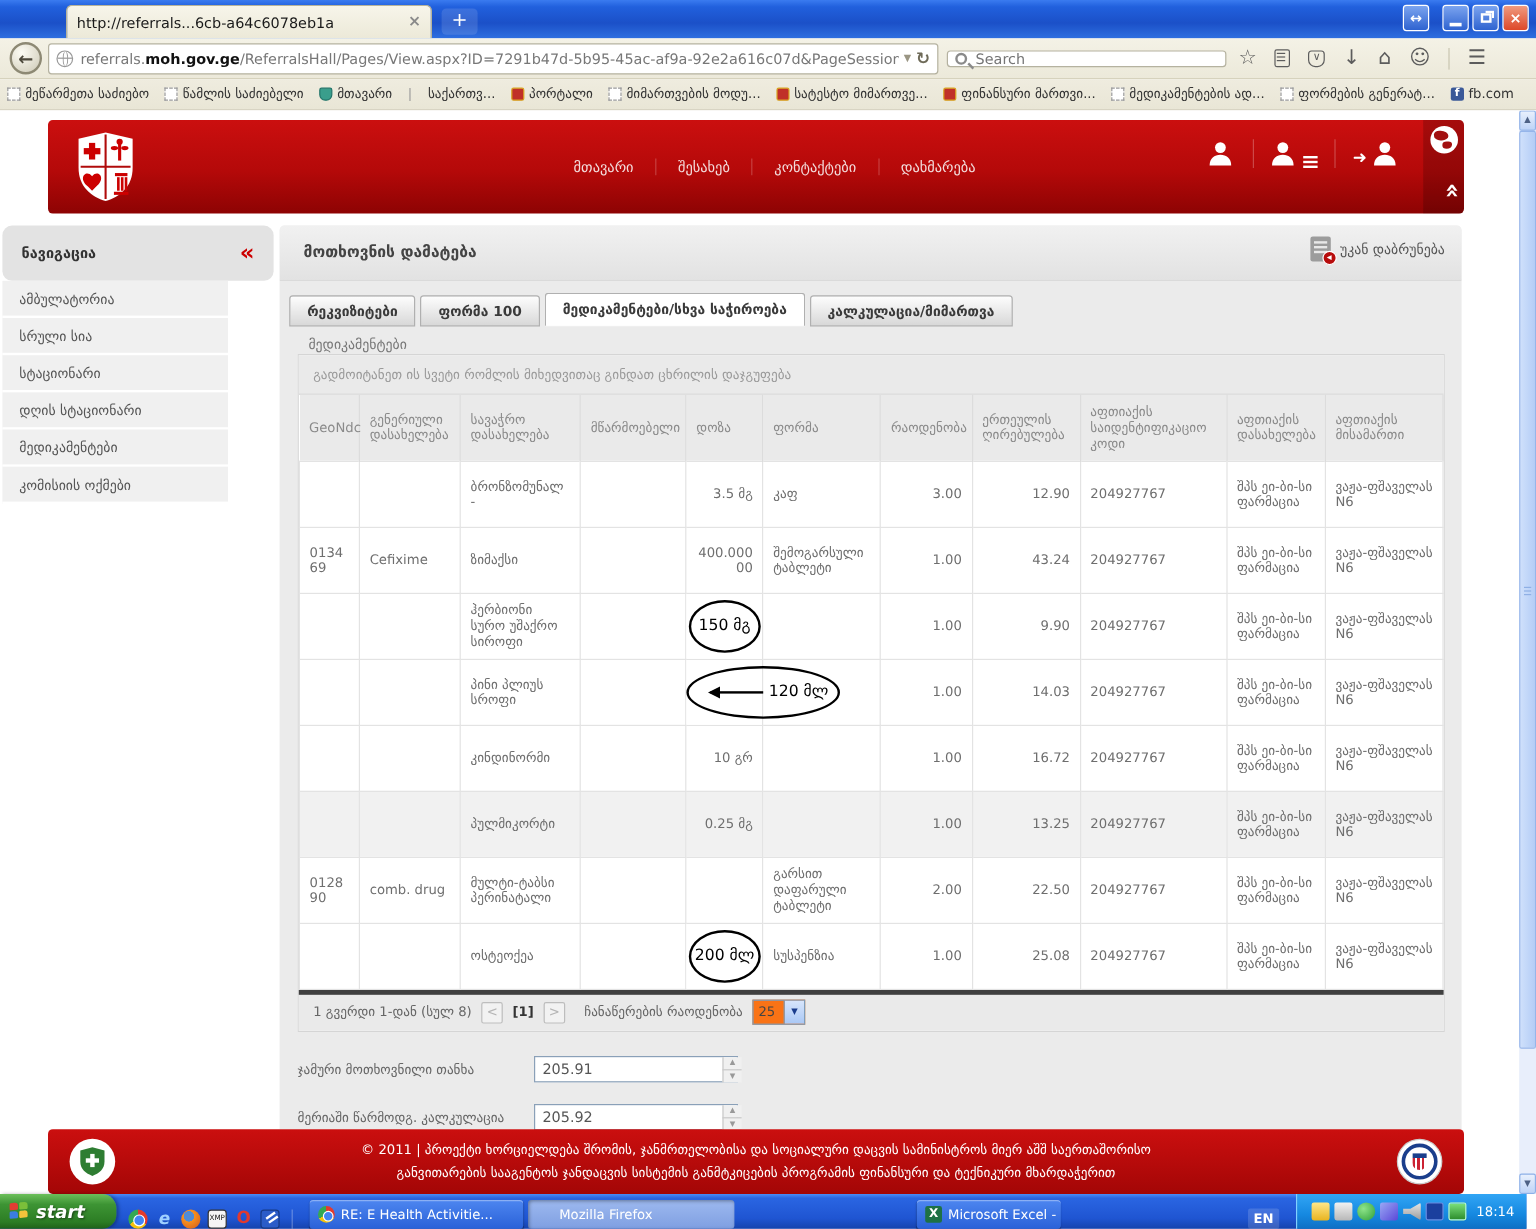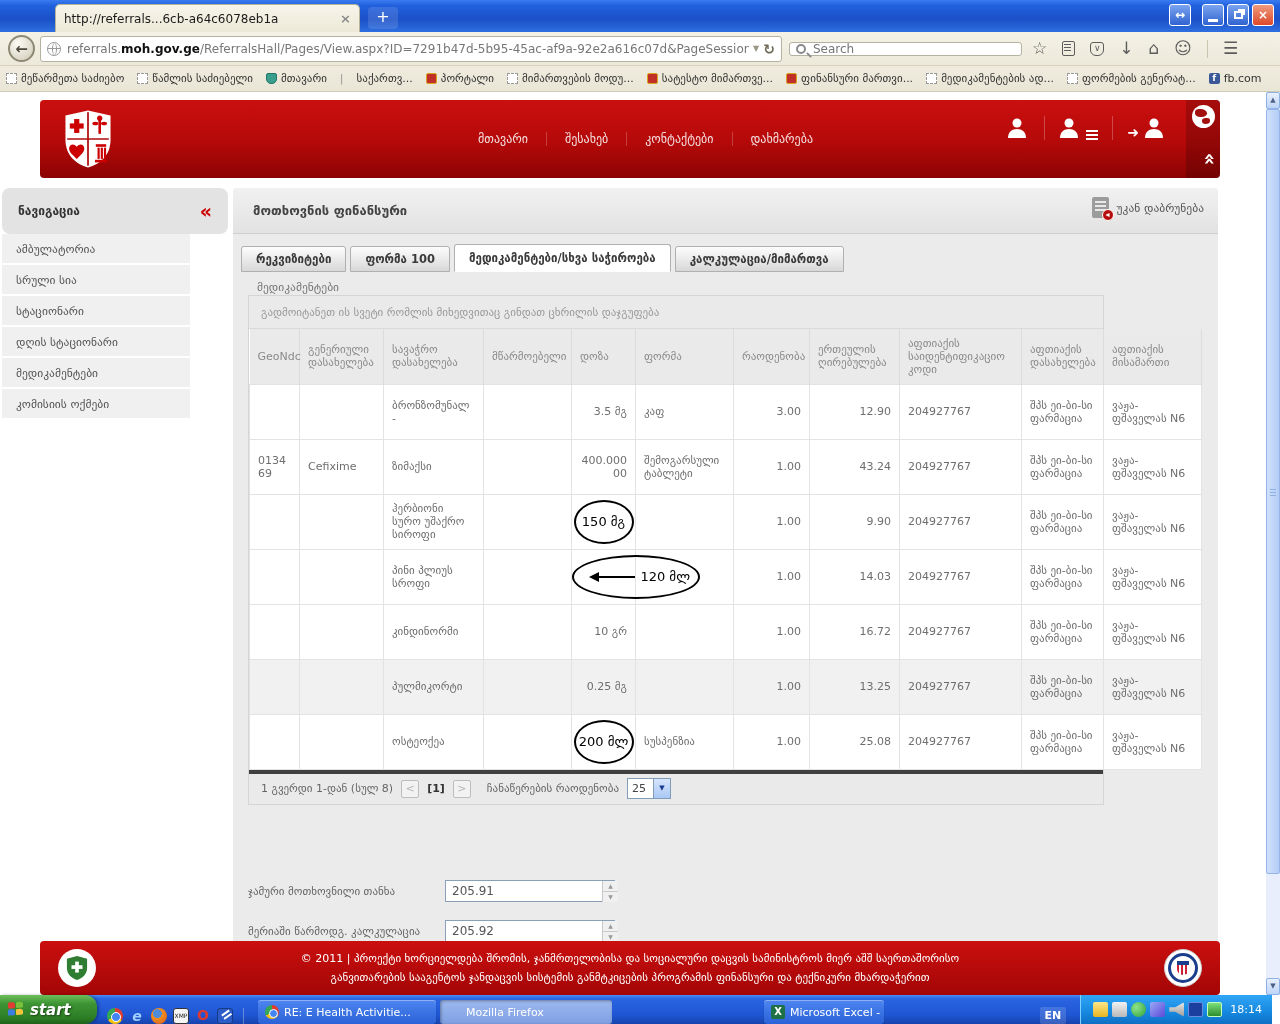--- a/index.html
+++ b/index.html
@@ -103,21 +103,21 @@
   .back-doc .reddot { position:absolute; right:-5px; bottom:-3px; width:12px; height:12px; background:#b70c0c;
     border:1px solid #fff; border-radius:50%; color:#fff; font-size:8px; line-height:10px; text-align:center; font-weight:bold; }
   .back-label { font-size:11.5px; color:#555; }
 
   .tabs { position:absolute; left:8px; top:56px; display:flex; align-items:flex-end; gap:4px; }
   .tab-btn { height:26px; padding:0 14px; background:linear-gradient(#fdfdfd,#d8d8d8); border:1px solid #b0b0b0;
     border-radius:3px 3px 0 0; font-size:11.5px; font-weight:bold; color:#3a3a3a; display:flex; align-items:center; }
   .tab-btn.active { height:28px; background:#fff; border-bottom:1px solid #fff; }
   .section-label { position:absolute; left:24px; top:92px; font-size:11.5px; color:#777; }
 
-  .grid { position:absolute; left:15px; top:107px; width:856px; border:1px solid #d5d5d5; background:#fff; }
+  .grid { position:absolute; left:15px; top:107px; width:956px; border:1px solid #d5d5d5; background:#fff; }
   .group-hint { height:33px; background:#eaeaea; border-bottom:1px solid #d9d9d9; font-size:11px; color:#9a9a9a;
     line-height:33px; padding-left:12px; }
   table.datagrid { width:100%; border-collapse:collapse; table-layout:fixed; }
   .datagrid th { height:55px; background:#eaeaea; color:#8a8a8a; font-size:11px; font-weight:normal;
     text-align:left; padding:4px 8px; border-right:1px solid #dcdcdc; vertical-align:middle; }
   .datagrid td { height:55px; background:#fff; color:#6e6e6e; font-size:11px; padding:4px 8px;
     border:1px solid #e3e3e3; vertical-align:middle; word-wrap:break-word; }
   .datagrid tr.shaded td { background:#f1f1f1; }
   .datagrid td.num { text-align:right; }
   .datagrid td.annot-cell { position:relative; overflow:visible; text-align:center; }
@@ -128,21 +128,21 @@
   .arrow-shaft { position:relative; width:44px; height:2px; background:#000; margin-right:5px; flex:none; }
   .arrow-shaft::before { content:''; position:absolute; left:-2px; top:-4px; border-top:5px solid transparent;
     border-bottom:5px solid transparent; border-right:10px solid #000; }
 
   .pager { height:34px; background:#eaeaea; border-top:4px solid #404040; display:flex; align-items:center;
     padding-left:12px; gap:8px; font-size:11px; color:#666; }
   .pg-btn { width:18px; height:18px; background:#f2f2f2; border:1px solid #bdbdbd; border-radius:2px;
     color:#b5b5b5; font-size:11px; text-align:center; line-height:16px; }
   .pg-current { font-weight:bold; color:#333; }
   .pg-size-label { margin-left:8px; }
-  .xp-select { width:44px; height:21px; background:#ffffff; border:1px solid #7f9db9; display:flex; align-items:center; }
+  .xp-select { width:44px; height:21px; background:#f97316; border:1px solid #7f9db9; display:flex; align-items:center; }
   .xp-select .val { flex:1; font-size:11px; color:#444; padding-left:4px; }
   .xp-select .drop { width:17px; height:100%; background:linear-gradient(#d7e5fb,#aac8f5); border-left:1px solid #7f9db9;
     color:#1a3c8c; font-size:7px; text-align:center; line-height:19px; }
 
   .totals-row { position:absolute; left:15px; display:flex; align-items:center; }
   .totals-label { width:197px; font-size:11px; color:#666; }
   .spin-wrap { position:relative; width:174px; height:22px; }
   .spin-wrap input { width:170px; height:22px; border:1px solid #8aa0b8; font-size:12px; color:#555;
     padding:0 20px 0 6px; font-family:"DejaVu Sans",sans-serif; }
   .spinners { position:absolute; right:1px; top:1px; width:16px; height:20px; display:flex; flex-direction:column; }
@@ -376,21 +376,21 @@
       <div class="side-item">ამბულატორია</div>
       <div class="side-item">სრული სია</div>
       <div class="side-item">სტაციონარი</div>
       <div class="side-item">დღის სტაციონარი</div>
       <div class="side-item">მედიკამენტები</div>
       <div class="side-item">კომისიის ოქმები</div>
     </div>
 
   <div class="main-panel">
     <div class="page-header">
-      <span class="page-title">მოთხოვნის ფინანსური</span>
+      <span class="page-title">მოთხოვნის დამატება</span>
       <div class="back-link">
         <span class="back-doc">
             <span class="reddot">◂</span>
           </span>
         <span class="back-label">უკან დაბრუნება</span>
       </div>
     </div>
     <div class="tabs" id="tabs">
         <div class="tab-btn">რეკვიზიტები</div>
         <div class="tab-btn">ფორმა 100</div>
@@ -512,20 +512,33 @@
               <td class="cell-manufacturer"></td>
               <td class="cell-dose num">0.25 მგ</td>
               <td class="cell-form"></td>
               <td class="cell-qty num">1.00</td>
               <td class="cell-price num">13.25</td>
               <td class="cell-code">204927767</td>
               <td class="cell-pharmacy">შპს ეი-ბი-სი ფარმაცია</td>
               <td class="cell-address">ვაჟა-ფშაველას N6</td>
             </tr>
             <tr>
+              <td class="cell-geondc">012890</td>
+              <td class="cell-generic">comb. drug</td>
+              <td class="cell-trade">მულტი-ტაბსი პერინატალი</td>
+              <td class="cell-manufacturer"></td>
+              <td class="cell-dose num"></td>
+              <td class="cell-form">გარსით დაფარული ტაბლეტი</td>
+              <td class="cell-qty num">2.00</td>
+              <td class="cell-price num">22.50</td>
+              <td class="cell-code">204927767</td>
+              <td class="cell-pharmacy">შპს ეი-ბი-სი ფარმაცია</td>
+              <td class="cell-address">ვაჟა-ფშაველას N6</td>
+            </tr>
+            <tr>
               <td class="cell-geondc"></td>
               <td class="cell-generic"></td>
               <td class="cell-trade">ოსტეოქეა</td>
               <td class="cell-manufacturer"></td>
               <td class="cell-dose annot-cell">
                 <div class="annot circle">
                   <span>200 მლ</span>
                 </div>
               </td>
               <td class="cell-form">სუსპენზია</td>

